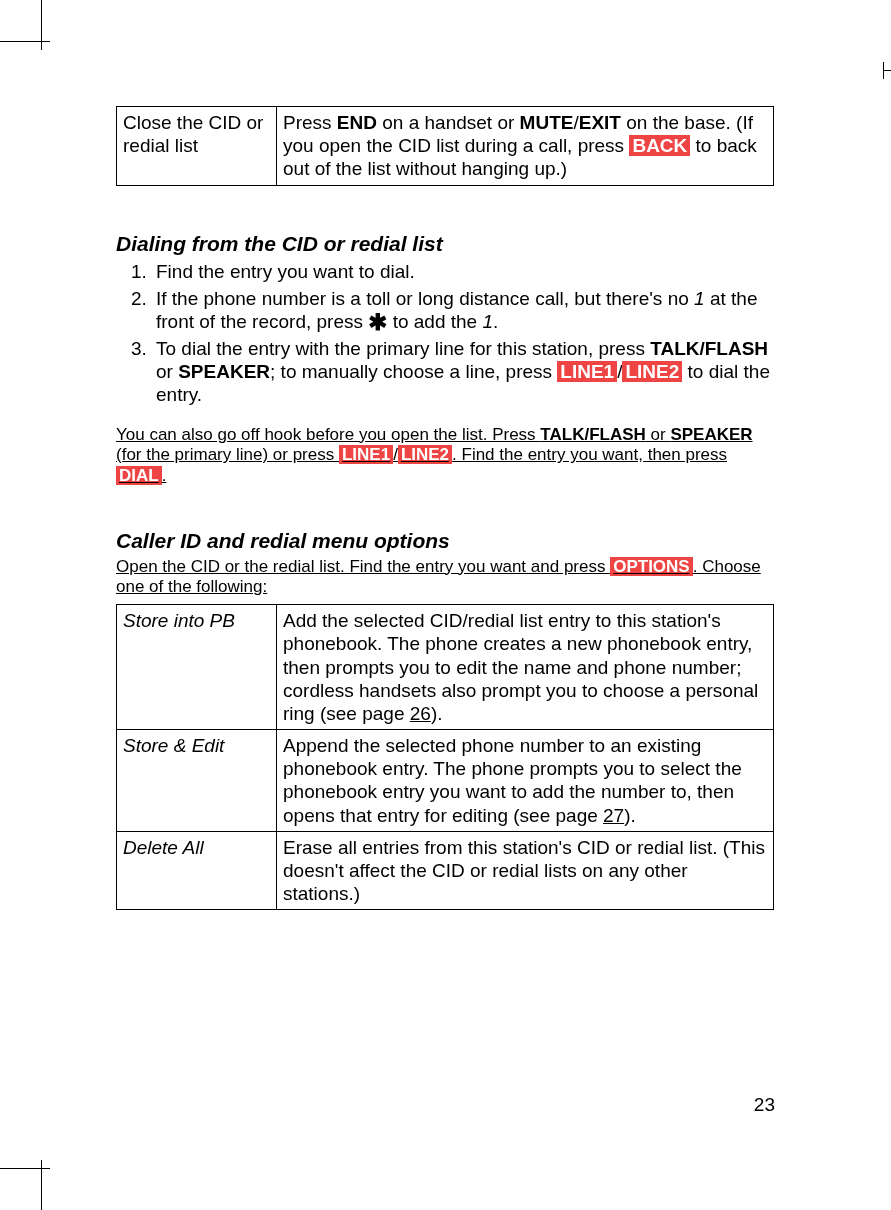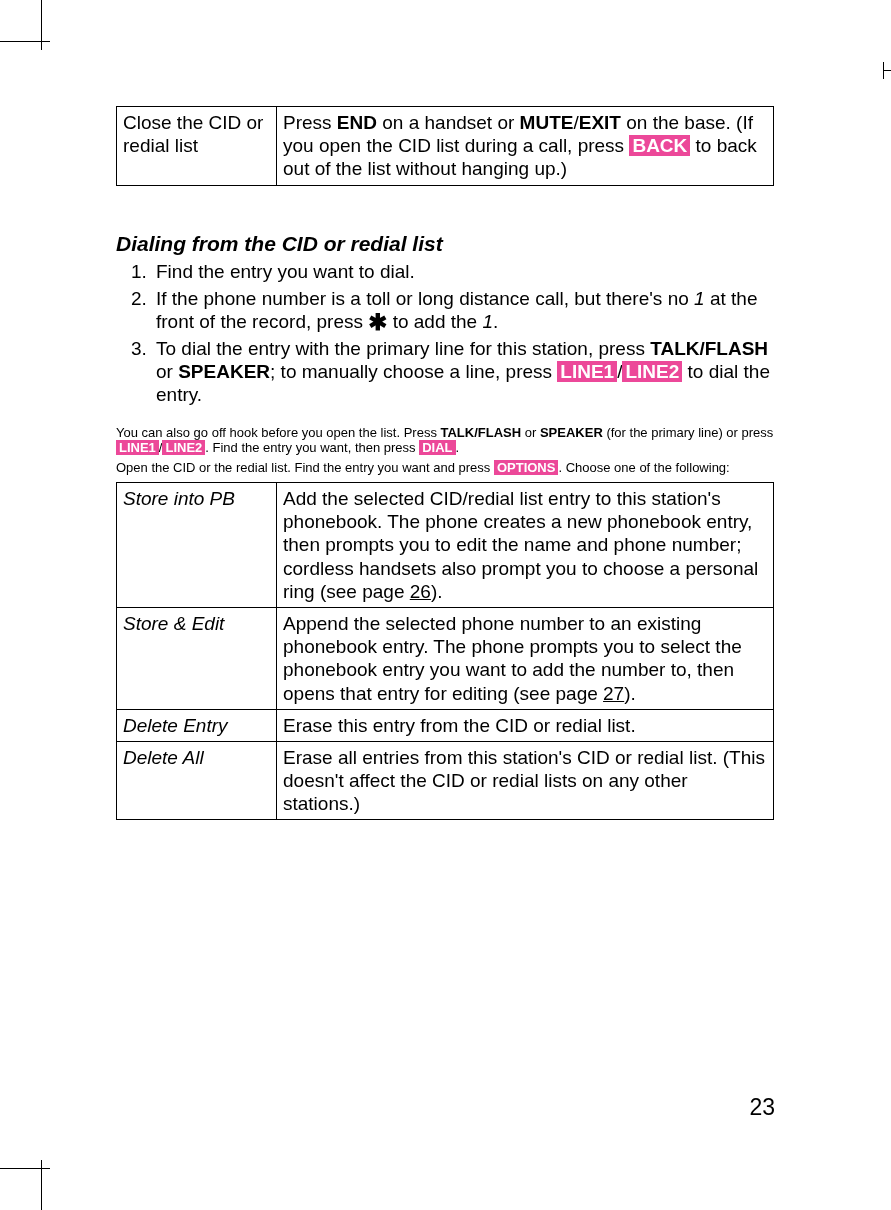--- a/index.html
+++ b/index.html
@@ -45,21 +45,21 @@
     }
     table.ref td.left {
       width: 160px;
     }
     table.ref td.left-menu {
       width: 160px;
       font-style: italic;
     }
 
     .keycap {
-      background: #ec4899;
+      background: #ef4444;
       color: #fff;
       font-weight: bold;
       padding: 0 3px;
       white-space: nowrap;
     }
     .kb { font-weight: bold; }
     .u { text-decoration: underline; }
     .asterisk {
       font-weight: bold;
       font-size: 1.2em;
@@ -82,33 +82,34 @@
       margin-left: 36px;
       font-size: 19px;
     }
     ol li {
       line-height: 1.22;
       margin-bottom: 4px;
       padding-left: 4px;
     }
 
     p.body {
-      font-size: 13px;
+      font-size: 17px;
       line-height: 1.22;
       margin-top: 18px;
+      text-decoration: underline;
     }
     p.body.no-top {
       margin-top: 4px;
     }
 
     .page-num {
       position: absolute;
       right: 116px;
       top: 1094px;
-      font-size: 23px;
+      font-size: 19px;
     }
   </style>
 </head>
 <body>
 
 <div class="crop-mark crop-tl-h"></div>
 <div class="crop-mark crop-tl-v"></div>
 <div class="crop-mark crop-tr-h"></div>
 <div class="crop-mark crop-tr-v"></div>
 <div class="crop-mark crop-bl-h"></div>
@@ -127,37 +128,34 @@
 
   <h3>Dialing from the CID or redial list</h3>
   <ol>
     <li><span>Find the entry you want to dial.</span></li>
     <li><span>If the phone number is a toll or long distance call, but there's no </span><em>1</em><span> at the front of the record, press </span><span class="asterisk">✱</span><span> to add the </span><em>1</em><span>.</span></li>
     <li><span>To dial the entry with the primary line for this station, press </span><span class="kb">TALK/FLASH</span><span> or </span><span class="kb">SPEAKER</span><span>; to manually choose a line, press </span><span class="keycap">LINE1</span><span>/</span><span class="keycap">LINE2</span><span> to dial the entry.</span></li>
   </ol>
 
   <p class="body"><span>You can also go off hook before you open the list. Press </span><span class="kb">TALK/FLASH</span><span> or </span><span class="kb">SPEAKER</span><span> (for the primary line) or press </span><span class="keycap">LINE1</span><span>/</span><span class="keycap">LINE2</span><span>. Find the entry you want, then press </span><span class="keycap">DIAL</span><span>.</span></p>
 
+  <h3 class="tight">Caller ID and redial menu options</h3>
   <p class="body no-top"><span>Open the CID or the redial list. Find the entry you want and press </span><span class="keycap">OPTIONS</span><span>. Choose one of the following:</span></p>
 
   <table class="ref" style="margin-top:6px">
     <tbody>
         <tr>
       <td class="left-menu">Store into PB</td>
       <td><span>Add the selected CID/redial list entry to this station's phonebook. The phone creates a new phonebook entry, then prompts you to edit the name and phone number; cordless handsets also prompt you to choose a personal ring (see page </span><span class="u">26</span><span>).</span></td>
     </tr>
     <tr>
       <td class="left-menu">Store &amp; Edit</td>
       <td><span>Append the selected phone number to an existing phonebook entry. The phone prompts you to select the phonebook entry you want to add the number to, then opens that entry for editing (see page </span><span class="u">27</span><span>).</span></td>
     </tr>
     <tr>
-      <td class="left-menu">Delete Entry</td>
-      <td>Erase this entry from the CID or redial list.</td>
-    </tr>
-    <tr>
       <td class="left-menu">Delete All</td>
       <td>Erase all entries from this station's CID or redial list. (This doesn't affect the CID or redial lists on any other stations.)</td>
     </tr>
   </tbody>
     </table>
 
 </div>
 
 <div class="page-num">23</div>
 

